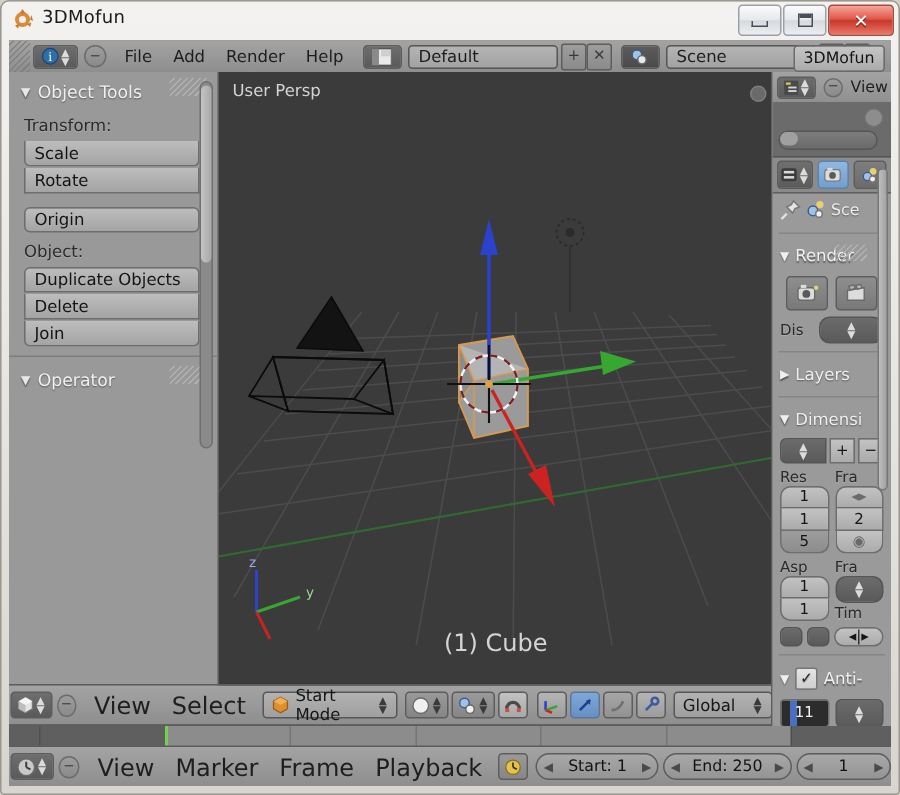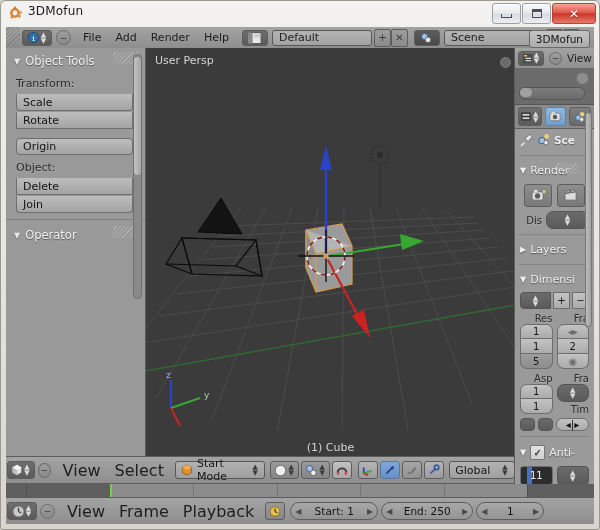--- a/index.html
+++ b/index.html
@@ -73,39 +73,39 @@
   .vscroll{position:absolute;right:3px;top:6px;width:9px;height:245px;border-radius:5px;
            background:#8a8a8a;border:1px solid #6f6f6f;box-sizing:border-box;}
   .vscroll .thumb{position:absolute;left:0;top:2px;width:7px;height:118px;border-radius:4px;
            background:linear-gradient(90deg,#c3c3c3,#a8a8a8);}
   .panel-sep{height:1px;background:#7e7e7e;margin:6px 0 0 0;}
 
   
   #viewport{position:absolute;left:140px;top:0;right:79px;bottom:66px;background:#3b3b3b;overflow:hidden;}
   #vpcanvas{position:absolute;inset:0;}
   .vp-label{position:absolute;left:9px;top:6px;font-size:11px;color:#d4d4d4;}
-  .vp-obj{position:absolute;left:50%;bottom:4px;transform:translateX(-50%);font-size:11px;color:#d4d4d4;}
+  .vp-obj{position:absolute;left:50%;bottom:20px;transform:translateX(-50%);font-size:16px;color:#d4d4d4;}
   .vp-dot{position:absolute;right:4px;top:9px;width:9px;height:9px;border-radius:50%;
           background:#6a6a6a;border:1px solid #7d7d7d;}
 
   
   #props{position:absolute;right:0;top:0;width:79px;bottom:0;background:#999999;
          border-left:1px solid #5d5d5d;overflow:hidden;}
   .p-hdr{height:20px;background:linear-gradient(180deg,#a3a3a3,#909090);display:flex;align-items:center;
          border-bottom:1px solid #6a6a6a;position:relative;font-size:10.5px;color:#1d1d1d;}
   .p-area{position:absolute;left:0;right:0;top:20px;bottom:0;background:#9a9a9a;}
   .p-row{display:flex;align-items:center;gap:3px;padding:3px 4px;}
   .ibtn{width:24px;height:19px;border:1px solid #5d5d5d;border-radius:3px;
         background:linear-gradient(180deg,#6f6f6f,#5b5b5b);display:flex;align-items:center;justify-content:center;}
   .ibtn.act{background:linear-gradient(180deg,#8fb8e0,#6f9fd0);border-color:#5b83ae;}
   .p-sec{font-size:11px;color:#efefef;text-shadow:0 1px 1px rgba(0,0,0,.45);padding:4px 5px;display:flex;align-items:center;position:relative;}
   .p-sec .tri{font-size:8px;margin-right:4px;}
   .p-sec .hatch{position:absolute;right:16px;top:3px;width:22px;height:11px;
       background:repeating-linear-gradient(135deg,transparent 0 2px,#b0b0b0 2px 3px);}
-  .p-lab{font-size:10px;color:#2a2a2a;text-align:right;text-shadow:0 1px 0 rgba(255,255,255,.2);}
+  .p-lab{font-size:10px;color:#2a2a2a;text-align:left;text-shadow:0 1px 0 rgba(255,255,255,.2);}
   .numb{height:15px;border:1px solid #6e6e6e;background:linear-gradient(180deg,#c3c3c3,#ababab);
         font-size:10px;color:#151515;display:flex;align-items:center;justify-content:center;box-sizing:border-box;}
   .numb.t{border-radius:7px 7px 0 0;}
   .numb.m{border-radius:0;border-top:none;}
   .numb.b{border-radius:0 0 7px 7px;border-top:none;}
   .numb.s{border-radius:7px;}
   .numb.dark{background:linear-gradient(180deg,#6b6b6b,#5a5a5a);color:#e4e4e4;border-color:#555;}
   .p-line{height:1px;background:#858585;margin:4px 4px;}
   .pscroll{position:absolute;right:2px;top:44px;width:7px;height:215px;border-radius:4px;
            background:linear-gradient(90deg,#bdbdbd,#a2a2a2);border:1px solid #777;box-sizing:border-box;}
@@ -226,20 +226,21 @@
           <span class="hatch"></span>
         </div>
 
         <div class="sublabel">Transform:</div>
         <div class="tbtn bot">Scale</div>
         <div class="tbtn mid">Rotate</div>
         <div class="tsep"></div>
         <div class="tbtn solo">Origin</div>
 
         <div class="sublabel">Object:</div>
+        <div class="tbtn top">Duplicate Objects</div>
         <div class="tbtn mid">Delete</div>
         <div class="tbtn bot">Join</div>
 
         <div class="panel-sep"></div>
         <div class="panel-head" style="padding-top:8px;">
           <span class="tri">▼</span>
           <span>Operator</span>
           <span class="hatch" style="top:6px;"></span>
         </div>
 
@@ -432,21 +433,21 @@
             </div>
             <div class="ibtn" style="width:20px;height:17px;background:linear-gradient(180deg,#7e7e7e,#6b6b6b);">
               <svg width="12" height="11" viewBox="0 0 14 12">
                   <circle cx="9.4" cy="3.4" r="2.6" fill="#e8d070"></circle>
                   <circle cx="5" cy="7.4" r="3.2" fill="#9fc2e8" stroke="#3a5d87"></circle>
                   <circle cx="9" cy="9.4" r="2.4" fill="#f0f0f0" stroke="#777"></circle>
                 </svg>
             </div>
           </div>
 
-          <div class="p-row" style="padding:4px 5px;font-weight:bold;">
+          <div class="p-row" style="padding:4px 5px;">
             <svg width="14" height="14" viewBox="0 0 14 14">
                 <path d="M9 1 L13 5 L10 6 L8.5 9 L4.5 5 L7.5 3.5 Z" fill="#e4e4e4" stroke="#777"></path>
                 <path d="M4.5 9.5 L1 13" stroke="#e4e4e4" stroke-width="1.6"></path>
               </svg>
             <svg width="14" height="14" viewBox="0 0 14 14">
                 <circle cx="9.6" cy="3.4" r="2.4" fill="#e8d070"></circle>
                 <circle cx="5" cy="7.6" r="3.2" fill="#9fc2e8" stroke="#3a5d87"></circle>
                 <circle cx="9" cy="9.6" r="2.2" fill="#f0f0f0" stroke="#777"></circle>
               </svg>
             <span style="font-size:10.5px;color:#ededed;text-shadow:0 1px 1px rgba(0,0,0,.4);">Sce</span>
@@ -588,20 +589,21 @@
         <div class="vh-btn" style="width:30px;">
           <svg width="13" height="13" viewBox="0 0 14 14">
             <circle cx="7" cy="7" r="6" fill="#c9c9c9" stroke="#6a6a6a"></circle>
             <path d="M7 7 L7 3" stroke="#3a3a3a" stroke-width="1.4"></path>
             <path d="M7 7 L10 8.6" stroke="#3a3a3a" stroke-width="1.4"></path>
           </svg>
           <span class="sp-arrows">▲<br>▼</span>
         </div>
         <div class="circ-minus">−</div>
         <div class="menu">View</div>
+        <div class="menu">Marker</div>
         <div class="menu">Frame</div>
         <div class="menu">Playback</div>
         <div class="vh-btn" style="width:20px;margin-left:4px;background:linear-gradient(180deg,#9a9a9a,#868686);">
           <svg width="13" height="13" viewBox="0 0 14 14">
             <circle cx="7" cy="7" r="5.6" fill="#e3c24a" stroke="#8a6e18"></circle>
             <path d="M7 7 L7 3.4" stroke="#2f2f2f" stroke-width="1.3"></path>
             <path d="M7 7 L10 8.6" stroke="#2f2f2f" stroke-width="1.3"></path>
           </svg>
         </div>
         <div class="stepper" style="width:88px;margin-left:4px;">

